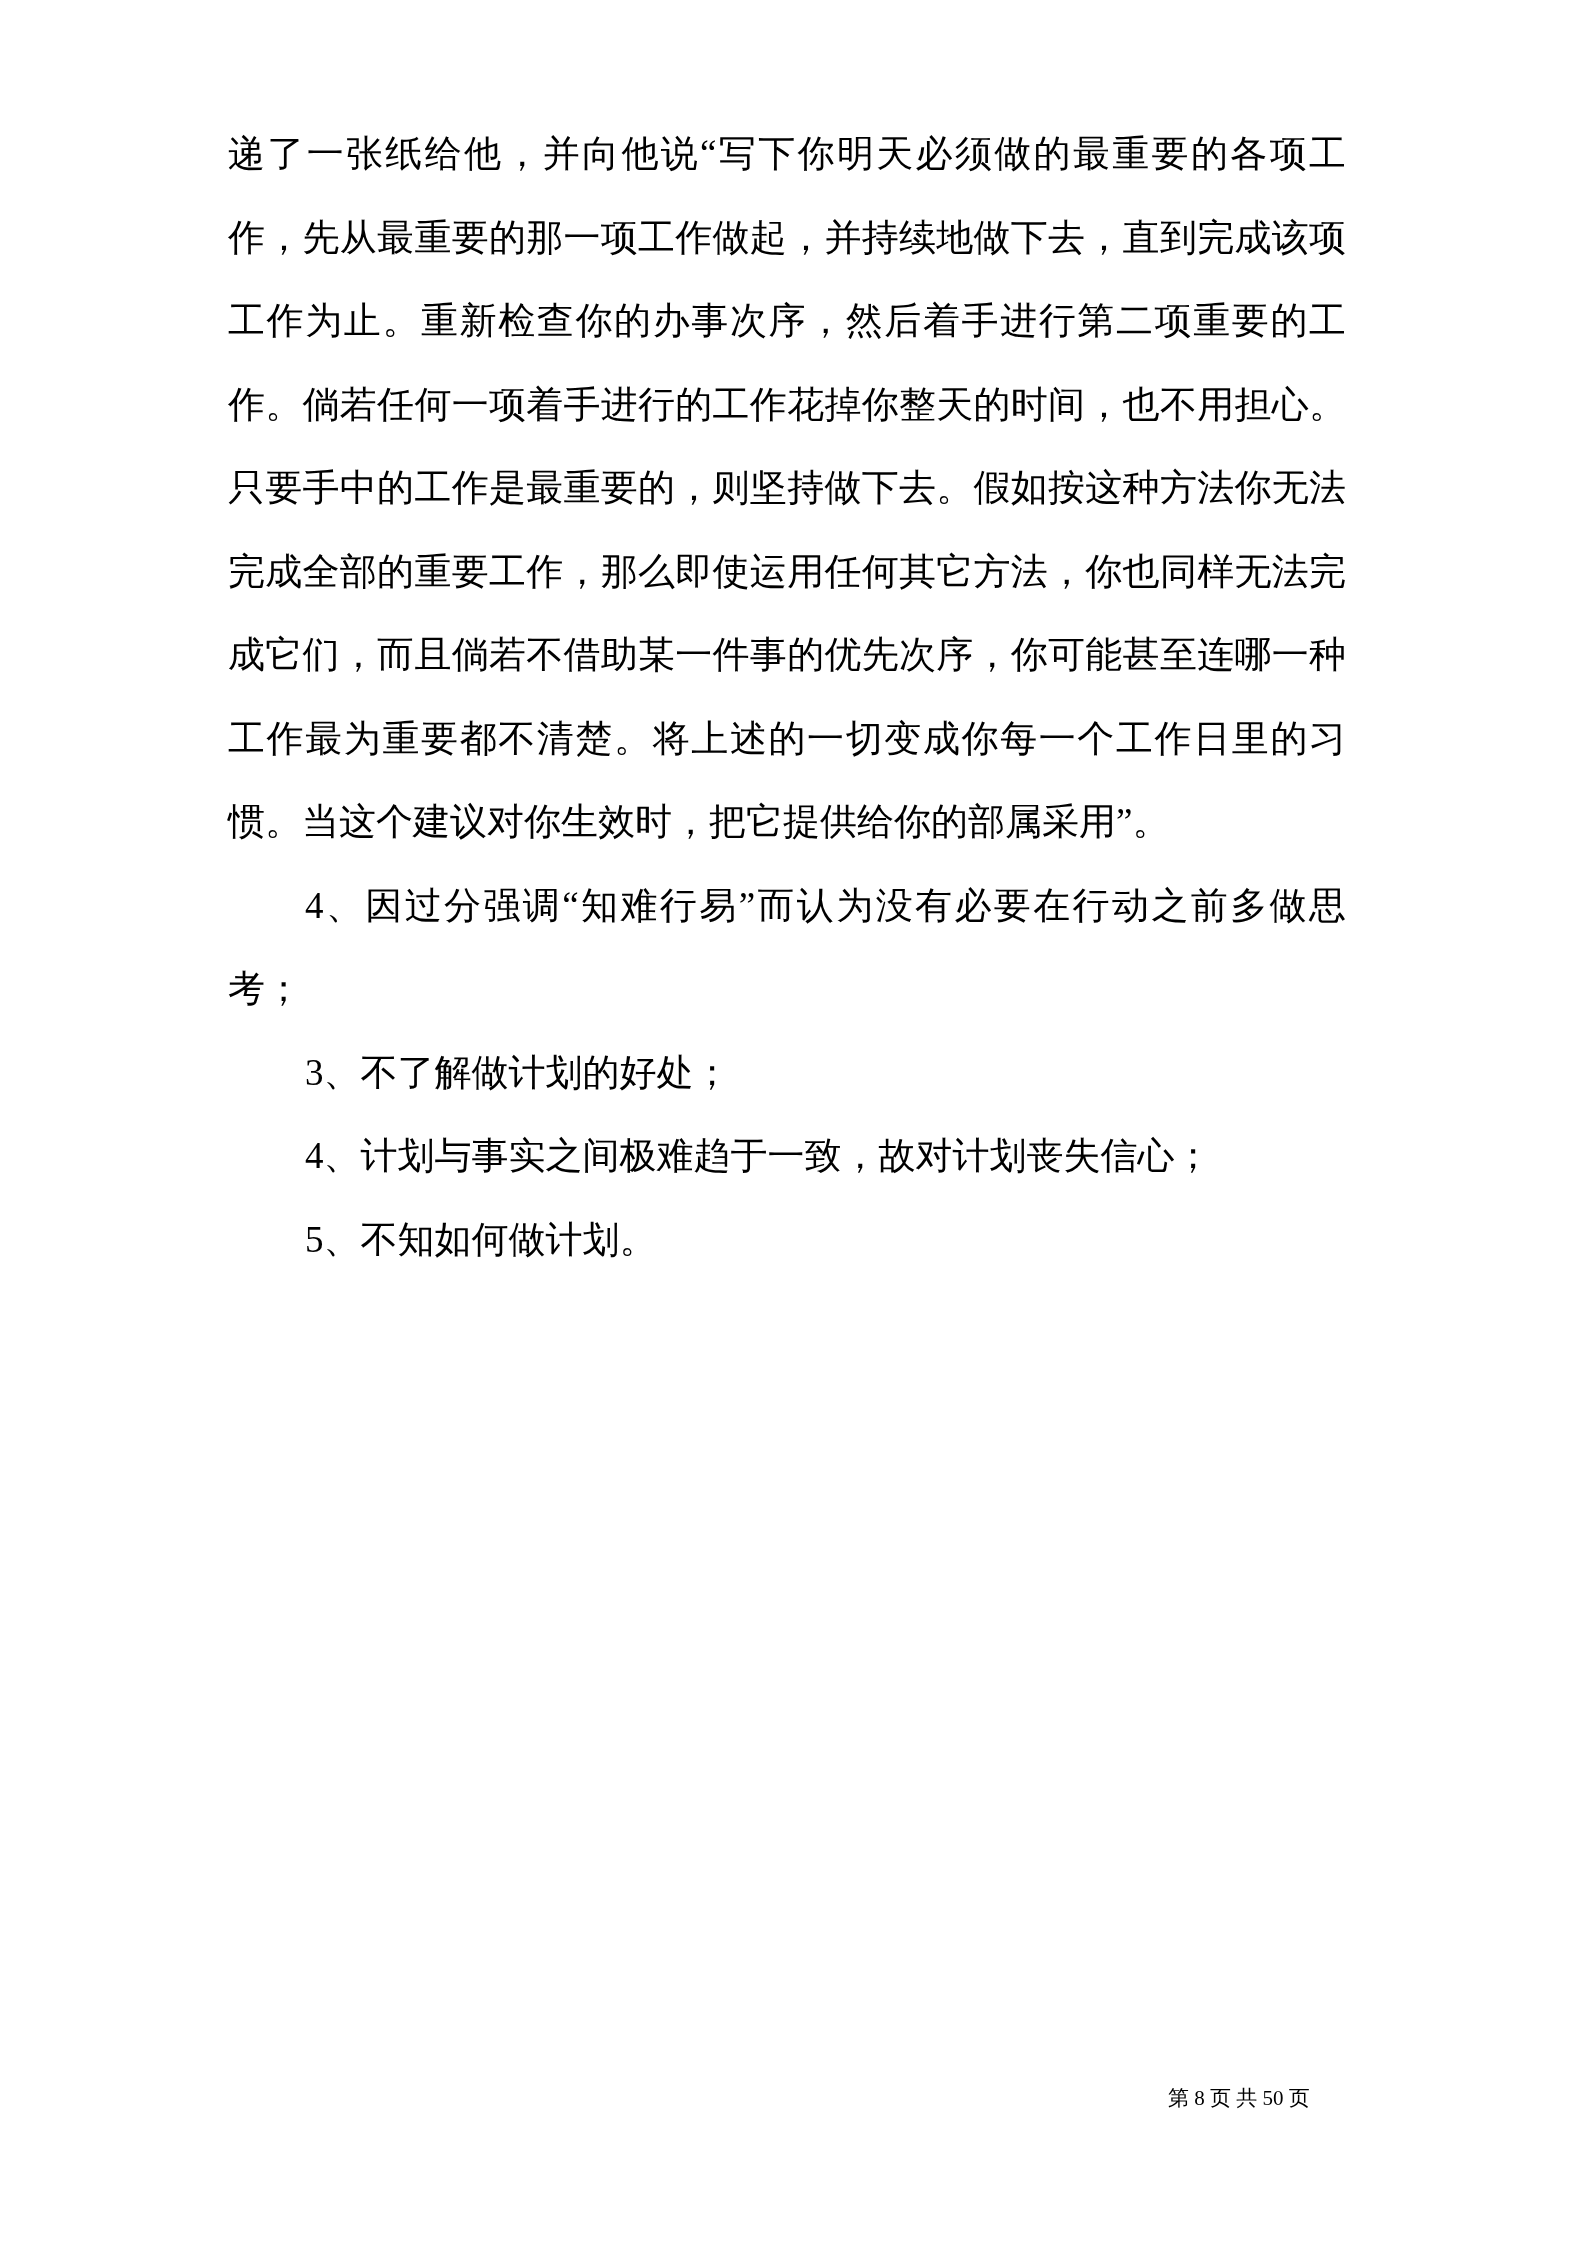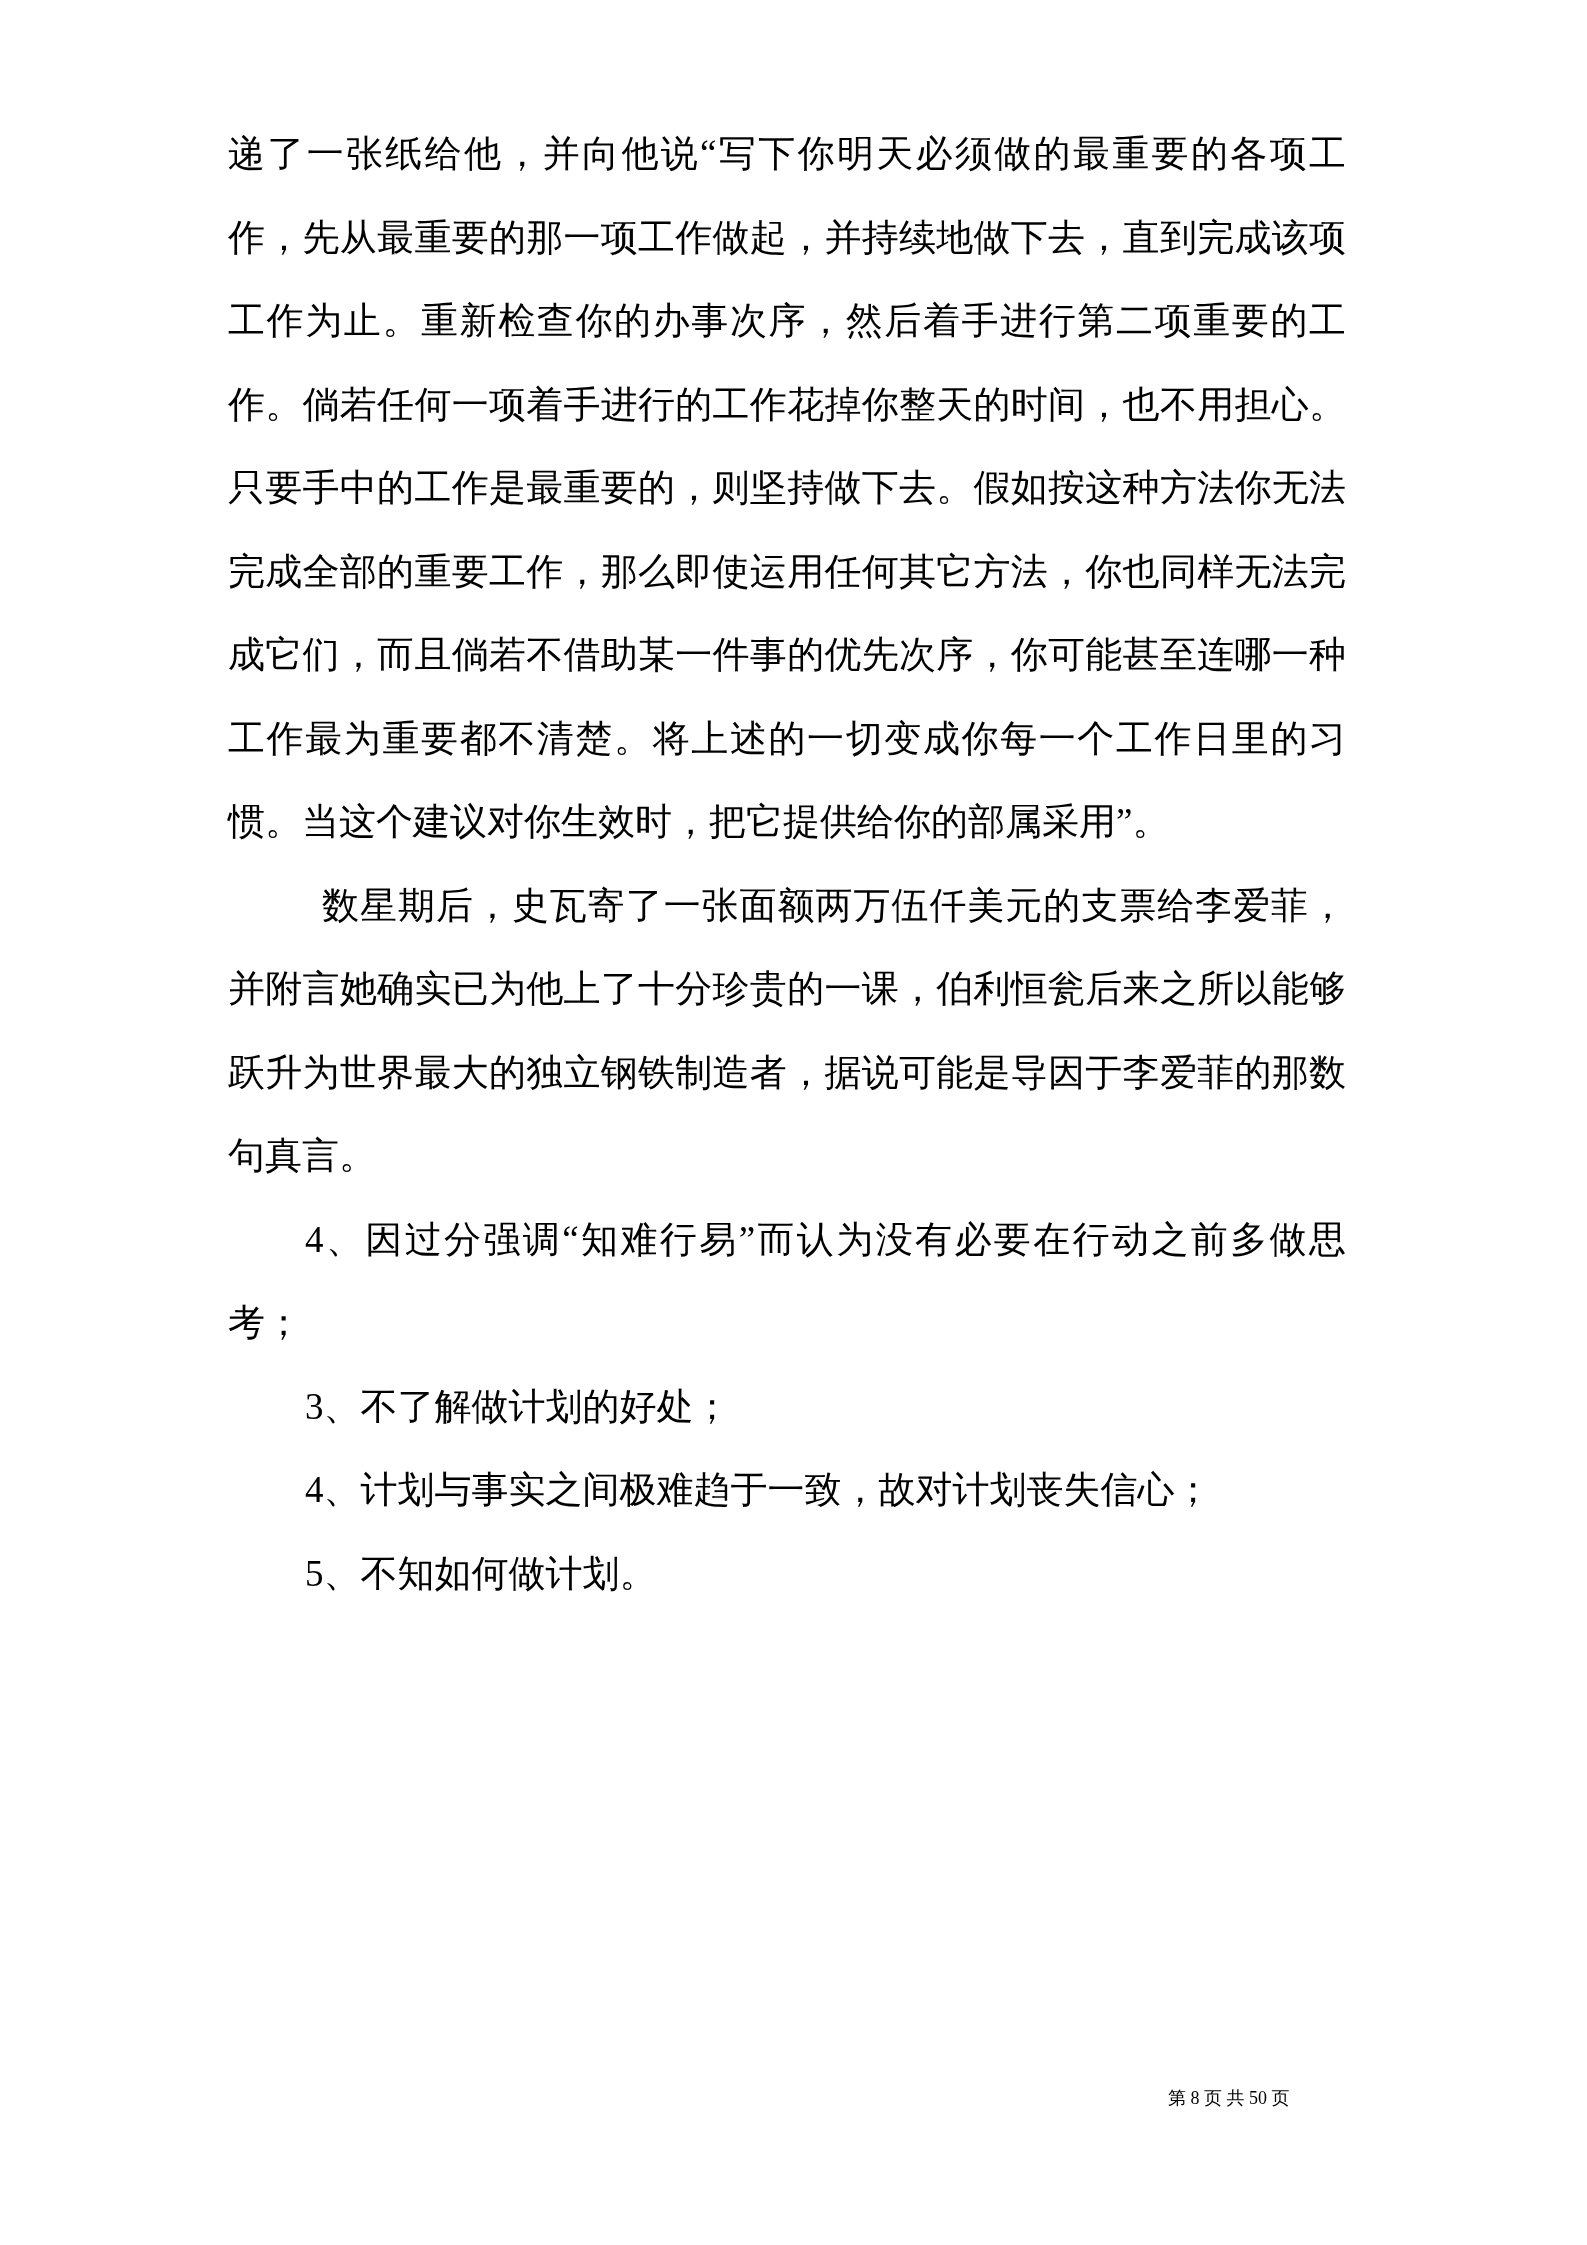--- a/index.html
+++ b/index.html
@@ -17,32 +17,31 @@
     }
     .para { margin: 0; text-align: justify; text-align-last: left; }
     .para.indent { text-indent: 94px; }
     .para.list { text-indent: 77px; }
     .footer {
       position: absolute;
       left: 1168px;
       top: 2083px;
       width: 200px;
       font-family: "Liberation Serif", "DejaVu Serif", serif;
-      font-size: 18px;
+      font-size: 21px;
       line-height: 30px;
       color: #000000;
       white-space: pre;
     }
   </style>
 </head>
 <body>
 
 <div class="page">
   <div class="text-block">
     <p class="para">递了一张纸给他，并向他说“写下你明天必须做的最重要的各项工作，先从最重要的那一项工作做起，并持续地做下去，直到完成该项工作为止。重新检查你的办事次序，然后着手进行第二项重要的工作。倘若任何一项着手进行的工作花掉你整天的时间，也不用担心。只要手中的工作是最重要的，则坚持做下去。假如按这种方法你无法完成全部的重要工作，那么即使运用任何其它方法，你也同样无法完成它们，而且倘若不借助某一件事的优先次序，你可能甚至连哪一种工作最为重要都不清楚。将上述的一切变成你每一个工作日里的习惯。当这个建议对你生效时，把它提供给你的部属采用”。</p>
-    <p class="para indent">数星期后，史瓦寄了一张面额两万伍仟美元的支票给李爱菲，并附言她确实已为他上了十分珍贵的一课，伯利恒瓮后来之所以能够跃升为世界最大的独立钢铁制造者，据说可能是导因于李爱菲的那数句真言。</p>
     <p class="para list">4、因过分强调“知难行易”而认为没有必要在行动之前多做思考；</p>
     <p class="para list">3、不了解做计划的好处；</p>
     <p class="para list">4、计划与事实之间极难趋于一致，故对计划丧失信心；</p>
     <p class="para list">5、不知如何做计划。</p>
   </div>
   <div class="footer">第 8 页 共 50 页</div>
 </div>
 
 </body></html>

